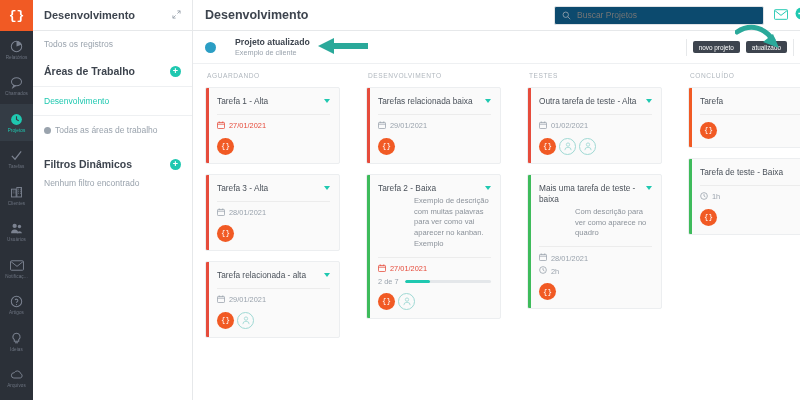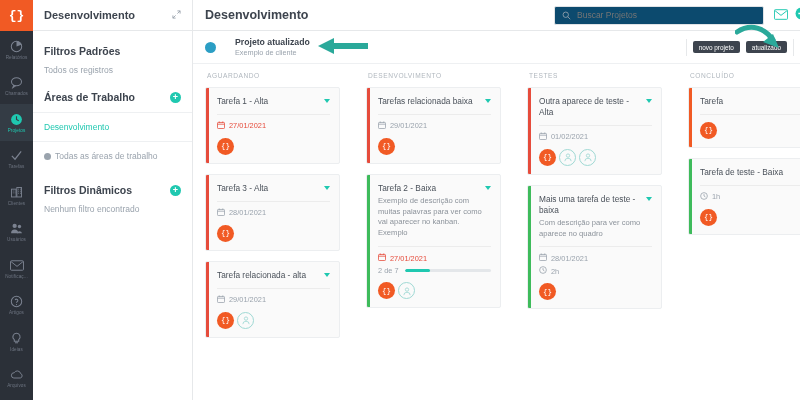--- a/index.html
+++ b/index.html
@@ -102,21 +102,21 @@
   .col { width: 145px; flex: 0 0 145px; padding-right: 10px; }
   .col-title { font-size: 6.6px; letter-spacing: .55px; color: #b0b7be; padding: 0 2px 8px 2px; }
   .card {
     background: #fafafa; border: 1px solid #eceef0; border-radius: 2px;
     margin-bottom: 10px; position: relative; padding: 8px 9px 8px 11px; overflow: hidden;
   }
   .card .bar { position: absolute; left: 0; top: 0; bottom: 0; width: 3px; }
   .card-head { display: flex; align-items: flex-start; gap: 4px; }
   .card-title { font-size: 8.3px; color: #4a515a; line-height: 1.32; flex: 1 1 auto; }
   .card-caret { width: 0; height: 0; border-left: 3.5px solid transparent; border-right: 3.5px solid transparent; border-top: 4px solid #1fc8b0; margin-top: 3px; flex: 0 0 auto; }
-  .card-desc { font-size: 7.6px; color: #8b929a; line-height: 1.42; margin-top: 2px; }
+  .card-desc { font-size: 7.6px; color: #8b929a; line-height: 1.42; margin-top: 2px; margin-left: 36px; }
   .card-div { height: 1px; background: #ececec; margin: 7px 0 6px 0; }
   .meta { display: flex; align-items: center; gap: 4px; font-size: 7.4px; color: #9aa3ad; margin-bottom: 3px; }
   .meta.due { color: #e64c3c; }
   .progress-row { display: flex; align-items: center; gap: 6px; font-size: 7.4px; color: #9aa3ad; margin-top: 3px; }
   .progress-track { flex: 1 1 auto; height: 3.5px; border-radius: 2px; background: #e4e7ea; overflow: hidden; }
   .progress-fill { height: 100%; background: #1fc8b0; border-radius: 2px; }
   .avatars { display: flex; align-items: center; gap: 3px; margin-top: 7px; }
   .av-orange {
     width: 17px; height: 17px; border-radius: 50%; background: #f15a24; color: #fff;
     display: flex; align-items: center; justify-content: center; font-size: 7.5px;
@@ -236,23 +236,20 @@
   <div class="panel">
     <div class="panel-head">
       <span class="t">Desenvolvimento</span>
       <span class="collapse">
         <svg width="9" height="9" viewBox="0 0 10 10">
             <path d="M1 9 L4 6 M1 9 L1 6 M1 9 L4 9 M9 1 L6 4 M9 1 L9 4 M9 1 L6 1" stroke="#9aa3ad" stroke-width="1" fill="none"></path>
           </svg>
       </span>
     </div>
 
-    <div class="sec-title">
-      <span class="t">Filtros Padrões</span>
-    </div>
     <div class="sec-sub">Todos os registros</div>
 
     <div class="sec-title" style="padding-top:16px">
       <span class="t">Áreas de Trabalho</span>
       <span class="plus-circle">+</span>
     </div>
     <div class="sec-link">Desenvolvimento</div>
     <div class="sec-all">
       <span class="dot-ico"></span>
       <span>Todas as áreas de trabalho</span>
@@ -430,21 +427,21 @@
                 </svg>
               </span>
             </div>
           </div>
         </div>
         <div class="col">
           <div class="col-title">TESTES</div>
           <div class="card">
             <div class="bar" style="background:#e64c3c"></div>
             <div class="card-head">
-              <div class="card-title">Outra aparece de teste - Alta</div>
+              <div class="card-title">Outra tarefa de teste - Alta</div>
               <span class="card-caret"></span>
             </div>
             <div class="card-div"></div>
             <div class="meta">
               <span><svg width="8" height="8" viewBox="0 0 10 10">
                   <rect x=".6" y="1.8" width="8.8" height="7.6" rx="1" stroke="#9aa3ad" stroke-width="1" fill="none"></rect>
                   <path d="M.6 4 H9.4" stroke="#9aa3ad" stroke-width="1"></path>
                   <path d="M2.8 .6 V2.4 M7.2 .6 V2.4" stroke="#9aa3ad" stroke-width="1"></path>
                 </svg></span>
               <span>01/02/2021</span>

